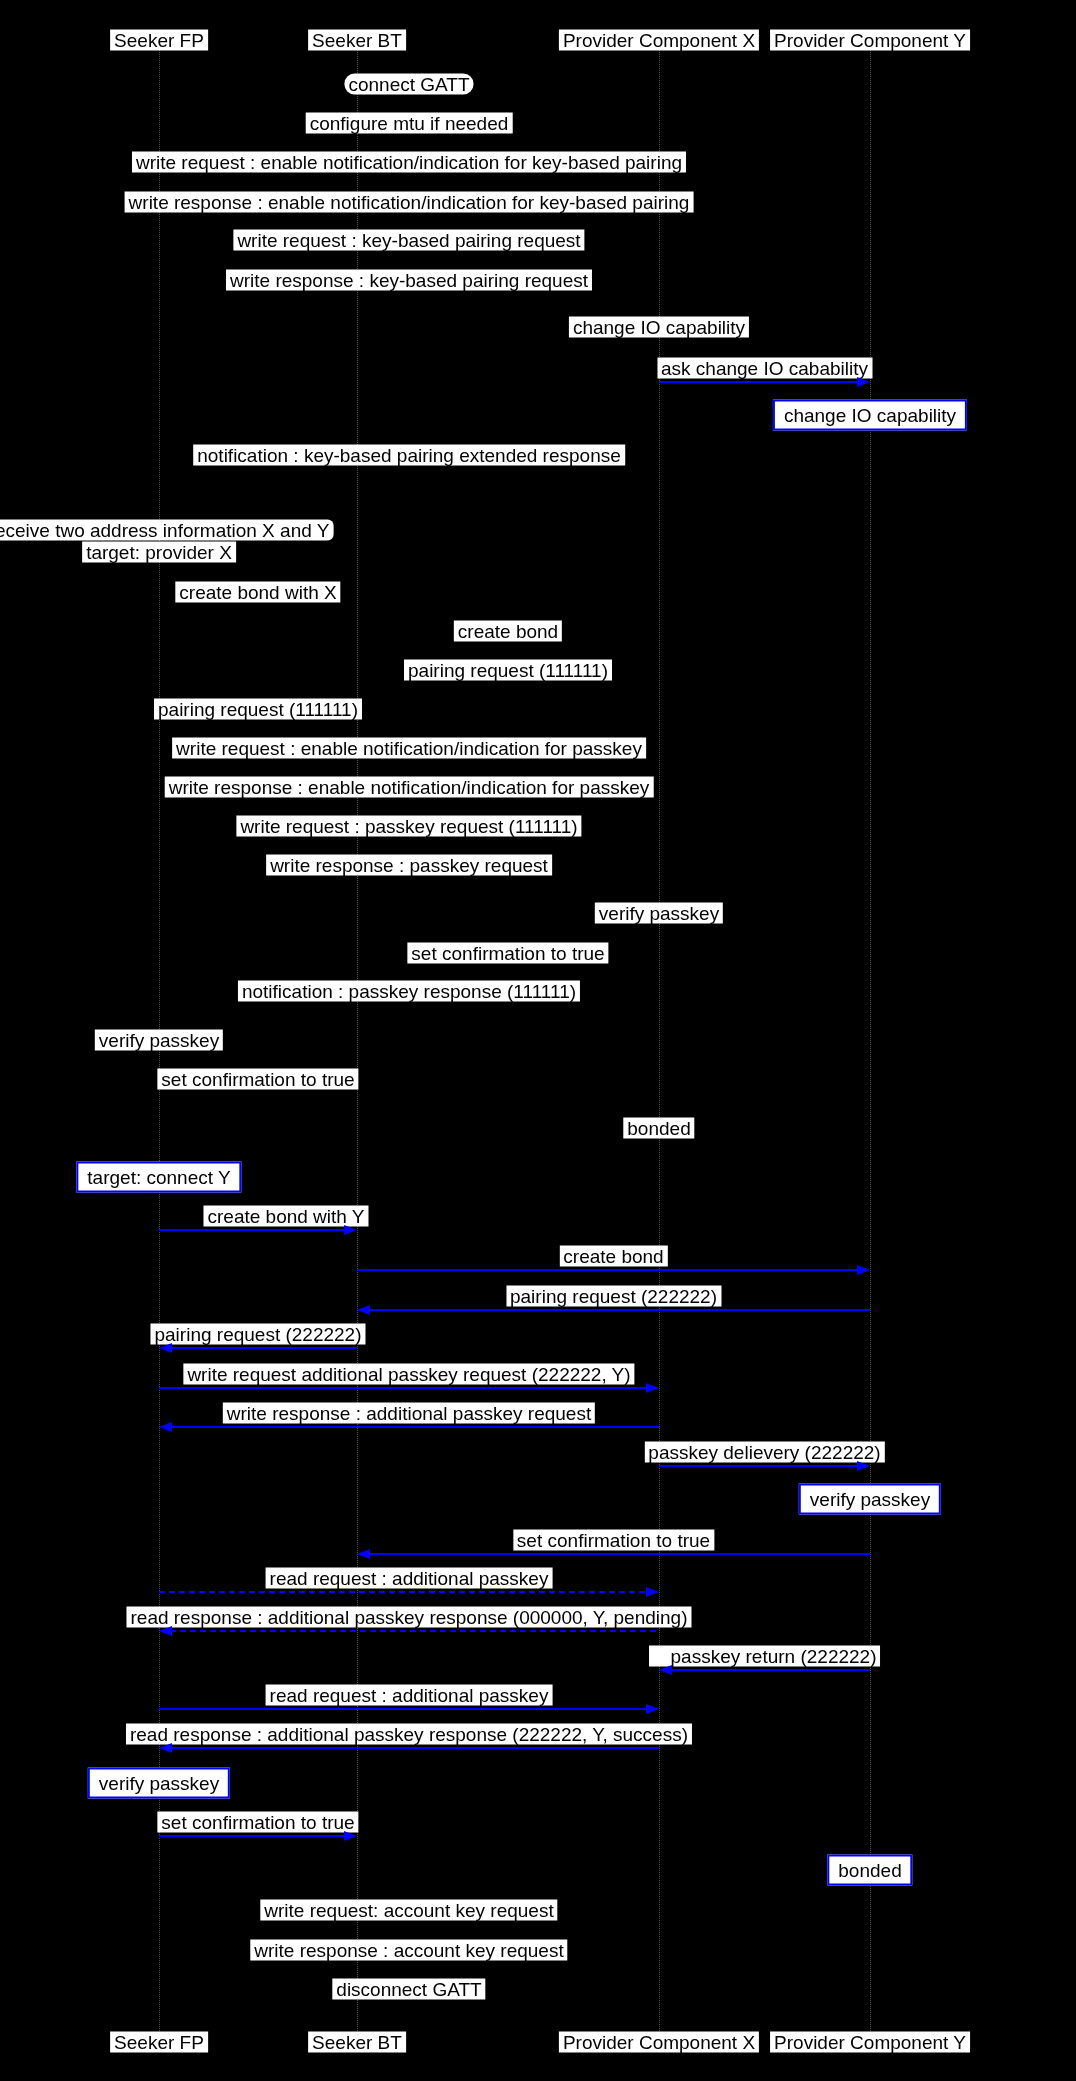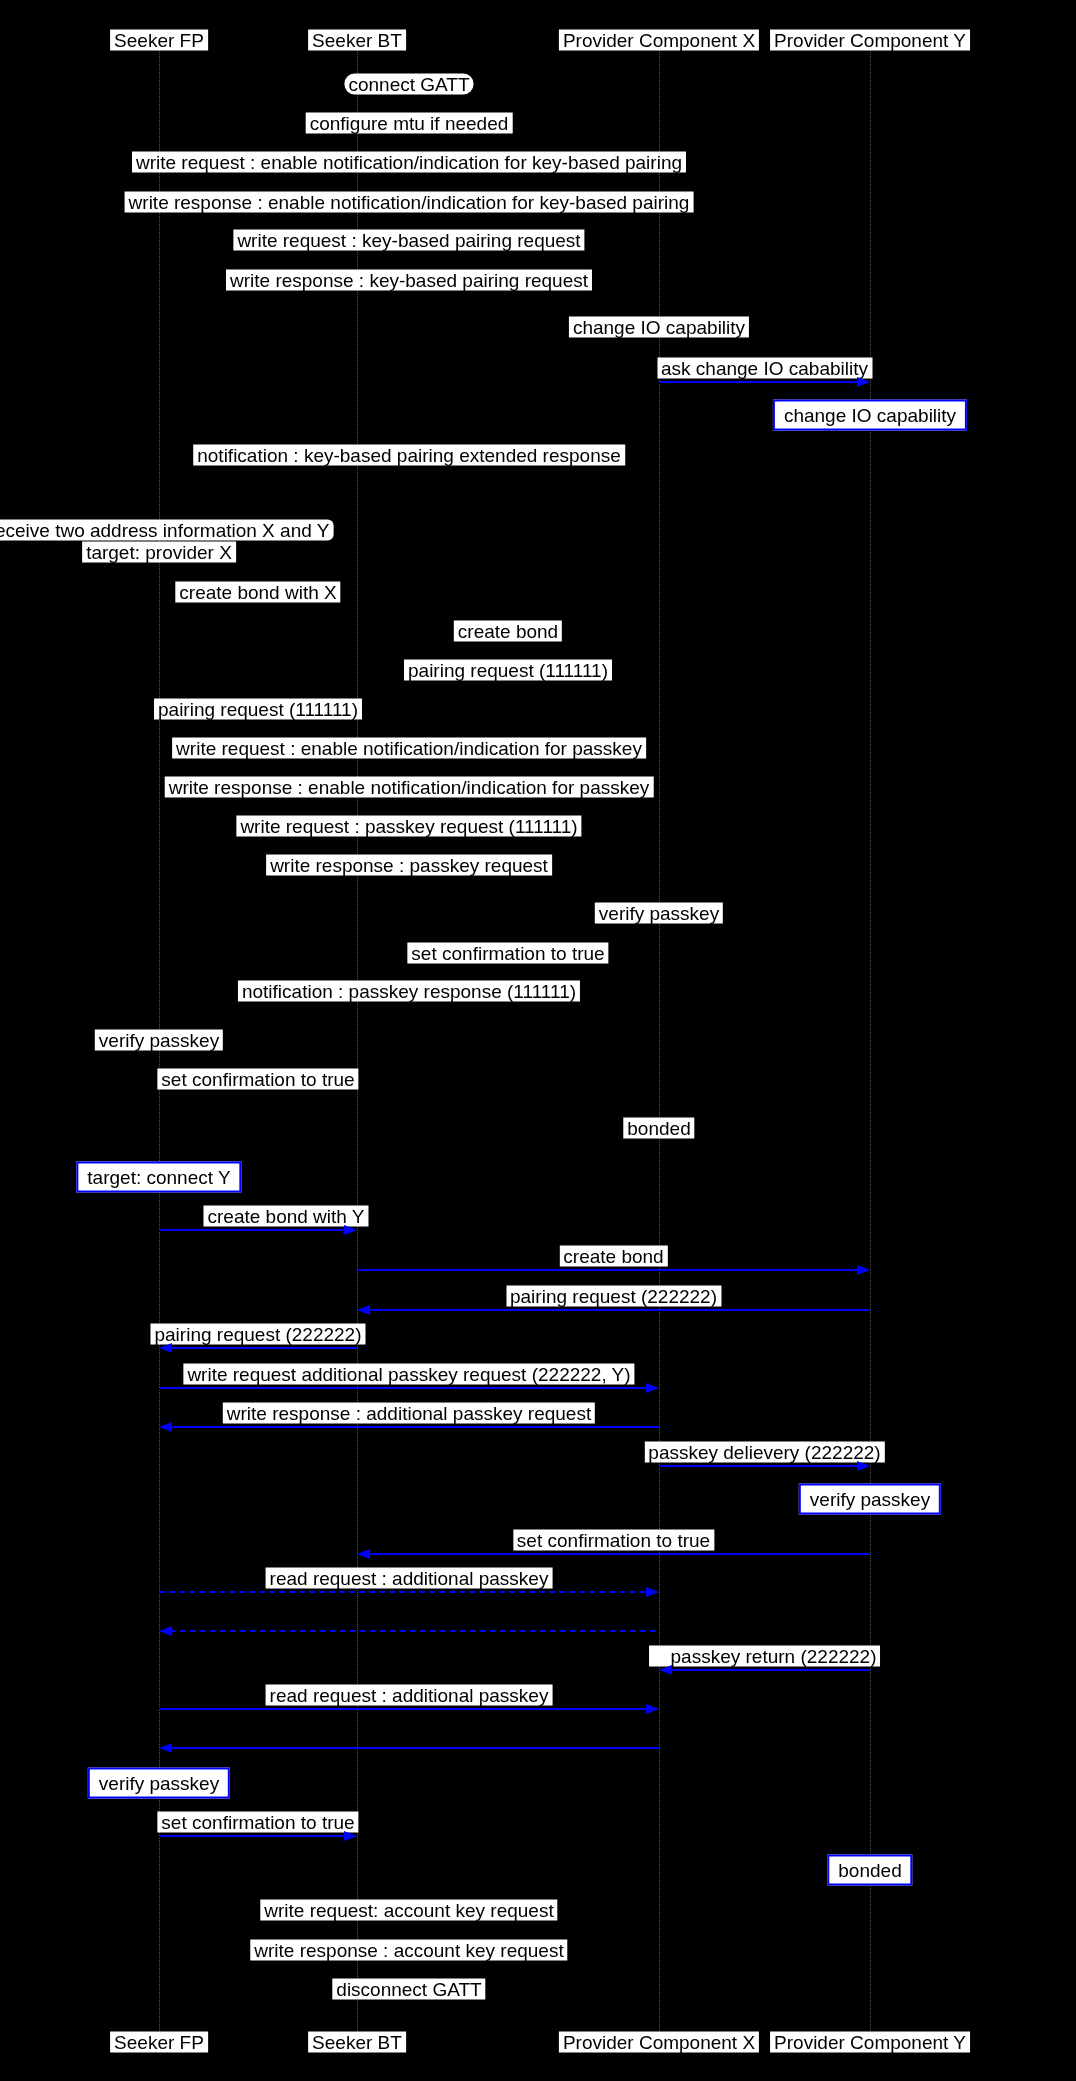--- a/index.html
+++ b/index.html
@@ -108,34 +108,36 @@
     <div class="msg" style="left: 613.5px; top: 1540px;">set confirmation to true</div>
     <div class="arrow" style="left: 357px; top: 1549px; width: 513px;">
       <div class="line" style="left: 11px; width: 502px;"></div>
       <div class="head left"></div>
     </div>
     <div class="msg" style="left: 409px; top: 1578px;">read request : additional passkey</div>
     <div class="arrow dashed" style="left: 159px; top: 1587px; width: 500px;">
       <div class="line" style="left: 0px; width: 489px;"></div>
       <div class="head right"></div>
     </div>
+    <div class="msg" style="left: 409px; top: 1617px;">read response : additional passkey response (000000, Y, pending)</div>
     <div class="arrow dashed" style="left: 159px; top: 1626px; width: 500px;">
       <div class="line" style="left: 11px; width: 489px;"></div>
       <div class="head left"></div>
     </div>
     <div class="msg" style="left: 764.5px; top: 1656px; padding-left: 22px;">passkey return (222222)</div>
     <div class="arrow" style="left: 659px; top: 1665px; width: 211px;">
       <div class="line" style="left: 11px; width: 200px;"></div>
       <div class="head left"></div>
     </div>
     <div class="msg" style="left: 409px; top: 1695px;">read request : additional passkey</div>
     <div class="arrow" style="left: 159px; top: 1704px; width: 500px;">
       <div class="line" style="left: 0px; width: 489px;"></div>
       <div class="head right"></div>
     </div>
+    <div class="msg" style="left: 409px; top: 1734px;">read response : additional passkey response (222222, Y, success)</div>
     <div class="arrow" style="left: 159px; top: 1743px; width: 500px;">
       <div class="line" style="left: 11px; width: 489px;"></div>
       <div class="head left"></div>
     </div>
     <div class="note outlined" style="left: 159px; top: 1783px;">verify passkey</div>
     <div class="msg" style="left: 258px; top: 1822px;">set confirmation to true</div>
     <div class="arrow" style="left: 159px; top: 1831px; width: 198px;">
       <div class="line" style="left: 0px; width: 187px;"></div>
       <div class="head right"></div>
     </div>

